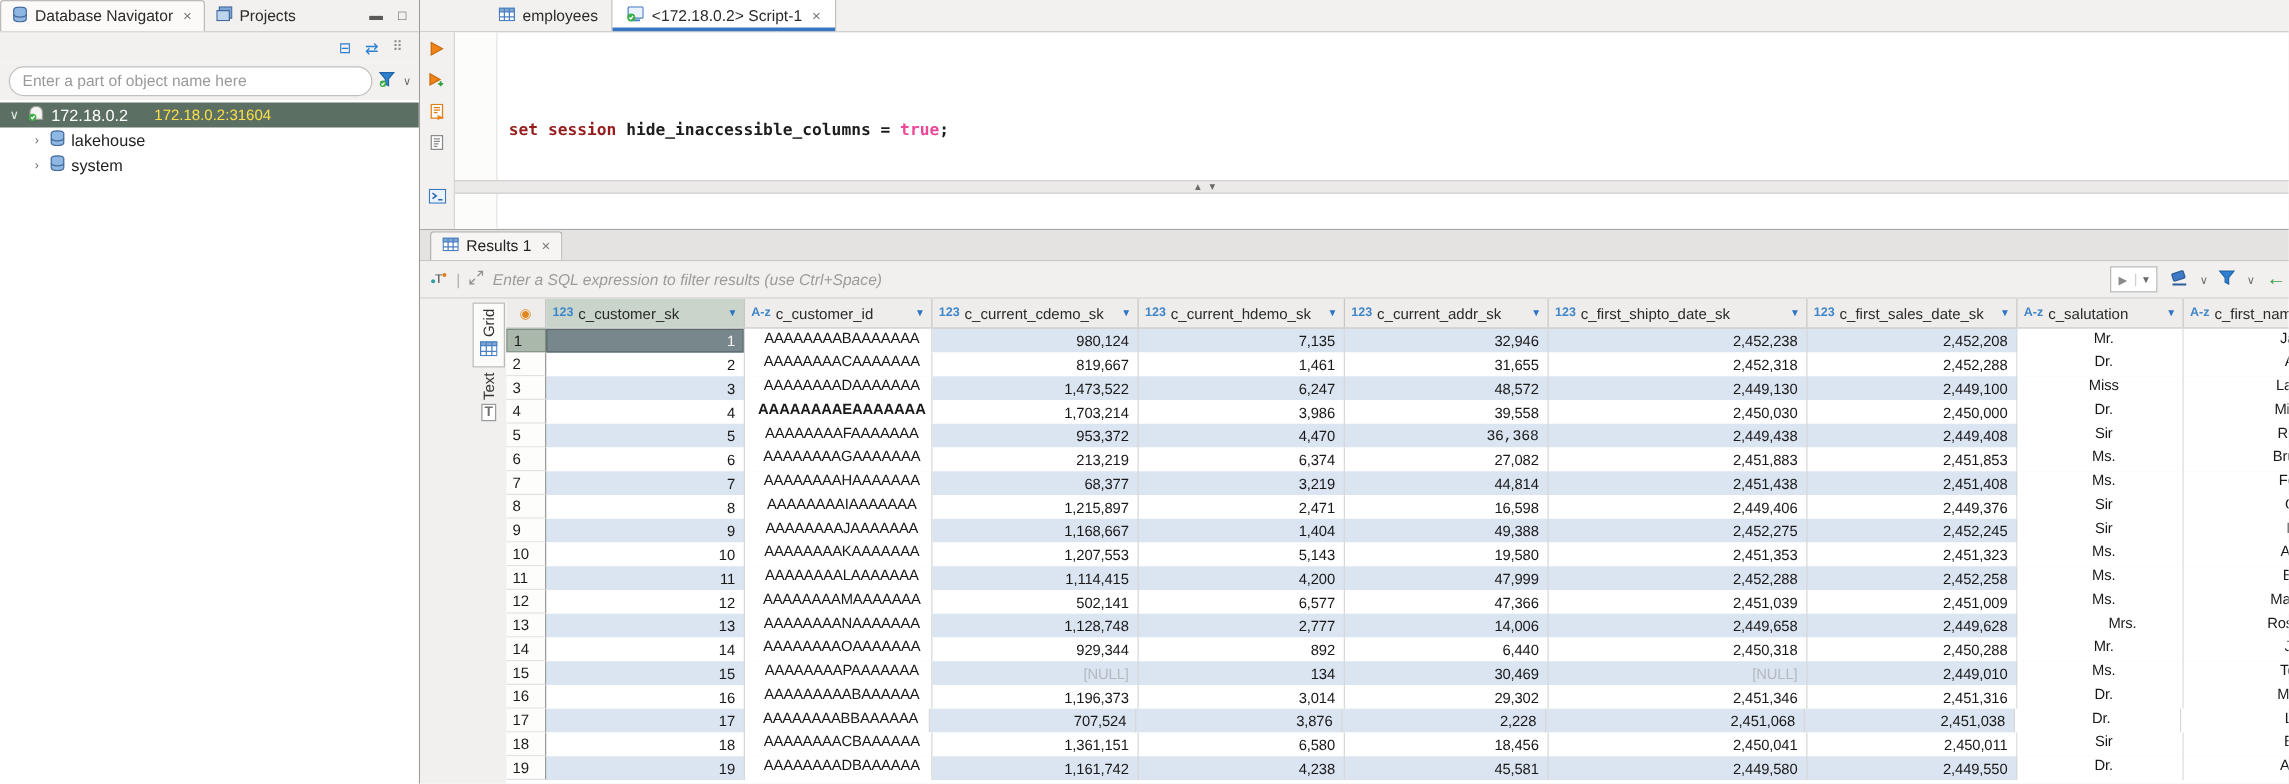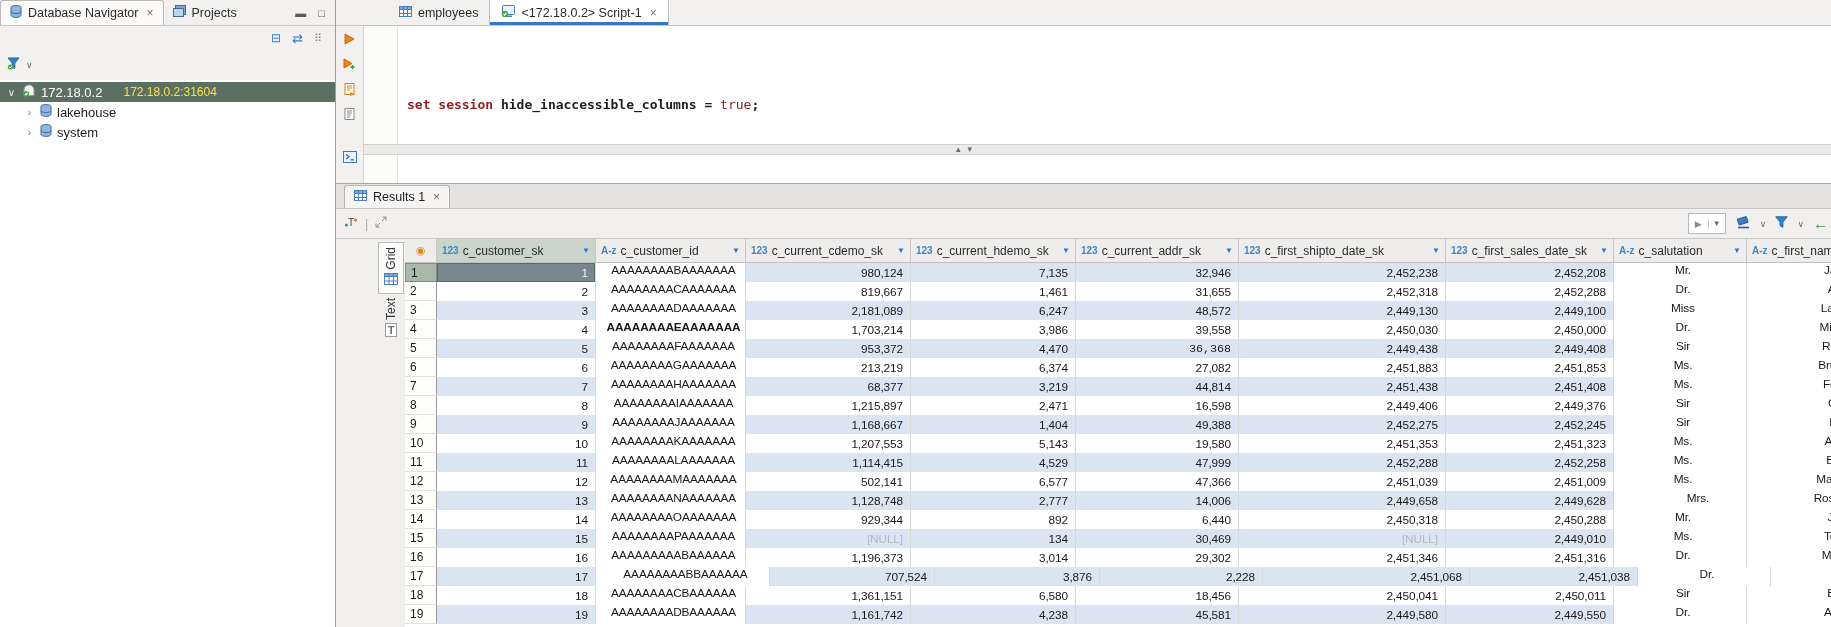--- a/index.html
+++ b/index.html
@@ -38,21 +38,21 @@
   .ed-tab.active { background:#fff; border-left:1px solid #c3c1bf; border-right:1px solid #c3c1bf; }
   .ed-tab.active::after { content:""; position:absolute; left:0; right:0; bottom:0; height:3px; background:#3a77c2; }
 
   .ed-body { height:157px; display:flex; background:#fff; position:relative; }
   .ed-toolbar { width:28px; flex:0 0 28px; background:#f2f1f0; border-right:1px solid #d6d4d2; display:flex; flex-direction:column; align-items:center; padding-top:7px; }
   .ed-toolbar .tbi { height:25px; display:flex; align-items:flex-start; }
   .ed-toolbar .gap { height:18px; }
   .ed-gutter { width:34px; flex:0 0 34px; background:#fcfcfb; border-right:1px solid #e4e4e3; }
   .ed-code { flex:1; padding:6px 0 0 9px; font-family:"DejaVu Sans Mono", monospace; font-size:13px; font-weight:600; line-height:29px; color:#1d1d1d; white-space:pre; }
   .kw { color:#951c1c; font-weight:700; }
-  .bool { color:#7f1d1d; font-weight:400; }
+  .bool { color:#ec4899; font-weight:700; }
   .nsp { color:#6f6f6f; }
   .tbl { color:#9a2d92; }
   .stmt-hl { background:#e4effb; padding:2px 6px 2px 0; }
   .sash { position:absolute; left:28px; right:0; top:118px; height:11px; background:#eceae8; border-top:1px solid #d2d0ce; border-bottom:1px solid #d2d0ce; }
   .sash .arrows { position:absolute; left:592px; top:-1px; color:#6a6a6a; font-size:9px; letter-spacing:7px; }
 
   .res-tabbar { height:26px; background:#e5e3e1; border-top:1px solid #a9a7a5; border-bottom:1px solid #c7c5c3; display:flex; align-items:flex-end; padding-left:8px; }
   .res-tab { height:23px; background:#f6f5f4; border:1px solid #b5b3b1; border-bottom:none; border-radius:3px 3px 0 0; display:flex; align-items:center; gap:6px; padding:0 9px; font-size:12.5px; }
 
   .filter-bar { height:30px; background:#f1f0ef; border-bottom:1px solid #c9c7c5; display:flex; align-items:center; padding:0 4px 0 8px; gap:7px; }
@@ -121,20 +121,21 @@
       </div>
     </div>
 
     <div class="lp-toolbar">
       <span class="tico ico-collapse">⊟</span>
       <span class="tico ico-link">⇄</span>
       <span class="tico ico-dots">⠿</span>
     </div>
 
     <div class="lp-filterrow">
+      <input type="text" placeholder="Enter a part of object name here" style="">
       <span><svg width="14" height="13" viewBox="0 0 14 13">
             <path d="M1 1 h11 l-4.2 5 v5.5 l-2.6-1.4 V6z" fill="#2f80d0" stroke="#2366a8"></path>
             <circle cx="3.4" cy="10" r="2.6" fill="#3fae49"></circle>
             <path d="M2.2 10 l0.9 1 1.5-1.9" stroke="#fff" fill="none"></path>
           </svg></span>
       <span class="chev">∨</span>
     </div>
 
     <div class="tree">
       <div class="tree-row sel">
@@ -259,20 +260,21 @@
     <div class="filter-bar">
       <span><svg width="14" height="12" viewBox="0 0 14 12">
             <text x="4" y="10" font-size="10" fill="#444" font-family="sans-serif">T</text>
             <circle cx="2.5" cy="9" r="1.6" fill="#2f9e9e"></circle>
             <circle cx="11.5" cy="4" r="1.6" fill="#e07f15"></circle>
           </svg></span>
       <span class="fsep">|</span>
       <span><svg width="12" height="12" viewBox="0 0 12 12">
             <path d="M7 5 L11 1 M7.5 1 h3.5 v3.5 M5 7 L1 11 M1 7.5 v3.5 h3.5" stroke="#8f8f8f" fill="none"></path>
           </svg></span>
+      <span class="fplaceholder">Enter a SQL expression to filter results (use Ctrl+Space)</span>
       <div class="fright">
         <div class="play-box">
           <span class="pb-play">▶</span>
           <span class="pb-caret">▼</span>
         </div>
         <span><svg width="16" height="13" viewBox="0 0 16 13">
               <rect x="3" y="2" width="9.5" height="6" rx="1" transform="rotate(-18 7 5)" fill="#3e79c6" stroke="#2d5c9a"></rect>
               <line x1="3" y1="11.5" x2="14" y2="11.5" stroke="#2d5c9a" stroke-width="1.6"></line>
             </svg></span>
         <span class="chev">∨</span>
@@ -373,21 +375,21 @@
               <div class="gcell dcell right" style="width: 163px;">31,655</div>
               <div class="gcell dcell right" style="width: 207px;">2,452,318</div>
               <div class="gcell dcell right" style="width: 168px;">2,452,288</div>
               <div class="gcell dcell left" style="width: 133px;">Dr.</div>
               <div class="gcell dcell left" style="width: 180px;">Amy</div>
             </div>
             <div class="grow alt">
               <div class="gcell rncell">3</div>
               <div class="gcell dcell right" style="width: 159px;">3</div>
               <div class="gcell dcell left" style="width: 150px;">AAAAAAAADAAAAAAA</div>
-              <div class="gcell dcell right" style="width: 165px;">2,181,089</div>
+              <div class="gcell dcell right" style="width: 165px;">1,473,522</div>
               <div class="gcell dcell right" style="width: 165px;">6,247</div>
               <div class="gcell dcell right" style="width: 163px;">48,572</div>
               <div class="gcell dcell right" style="width: 207px;">2,449,130</div>
               <div class="gcell dcell right" style="width: 168px;">2,449,100</div>
               <div class="gcell dcell left" style="width: 133px;">Miss</div>
               <div class="gcell dcell left" style="width: 180px;">Latisha</div>
             </div>
             <div class="grow">
               <div class="gcell rncell">4</div>
               <div class="gcell dcell right" style="width: 159px;">4</div>
@@ -470,21 +472,21 @@
               <div class="gcell dcell right" style="width: 207px;">2,451,353</div>
               <div class="gcell dcell right" style="width: 168px;">2,451,323</div>
               <div class="gcell dcell left" style="width: 133px;">Ms.</div>
               <div class="gcell dcell left" style="width: 180px;">Albert</div>
             </div>
             <div class="grow alt">
               <div class="gcell rncell">11</div>
               <div class="gcell dcell right" style="width: 159px;">11</div>
               <div class="gcell dcell left" style="width: 150px;">AAAAAAAALAAAAAAA</div>
               <div class="gcell dcell right" style="width: 165px;">1,114,415</div>
-              <div class="gcell dcell right" style="width: 165px;">4,529</div>
+              <div class="gcell dcell right" style="width: 165px;">4,200</div>
               <div class="gcell dcell right" style="width: 163px;">47,999</div>
               <div class="gcell dcell right" style="width: 207px;">2,452,288</div>
               <div class="gcell dcell right" style="width: 168px;">2,452,258</div>
               <div class="gcell dcell left" style="width: 133px;">Ms.</div>
               <div class="gcell dcell left" style="width: 180px;">Betty</div>
             </div>
             <div class="grow">
               <div class="gcell rncell">12</div>
               <div class="gcell dcell right" style="width: 159px;">12</div>
               <div class="gcell dcell left" style="width: 150px;">AAAAAAAAMAAAAAAA</div>
@@ -540,21 +542,21 @@
               <div class="gcell dcell right" style="width: 165px;">3,014</div>
               <div class="gcell dcell right" style="width: 163px;">29,302</div>
               <div class="gcell dcell right" style="width: 207px;">2,451,346</div>
               <div class="gcell dcell right" style="width: 168px;">2,451,316</div>
               <div class="gcell dcell left" style="width: 133px;">Dr.</div>
               <div class="gcell dcell left" style="width: 180px;">Margie</div>
             </div>
             <div class="grow alt">
               <div class="gcell rncell">17</div>
               <div class="gcell dcell right" style="width: 159px;">17</div>
-              <div class="gcell dcell left" style="width: 174px;">AAAAAAAABBAAAAAA</div>
+              <div class="gcell dcell left" style="width: 148px;">AAAAAAAABBAAAAAA</div>
               <div class="gcell dcell right" style="width: 165px;">707,524</div>
               <div class="gcell dcell right" style="width: 165px;">3,876</div>
               <div class="gcell dcell right" style="width: 163px;">2,228</div>
               <div class="gcell dcell right" style="width: 207px;">2,451,068</div>
               <div class="gcell dcell right" style="width: 168px;">2,451,038</div>
               <div class="gcell dcell left" style="width: 133px;">Dr.</div>
               <div class="gcell dcell left" style="width: 180px;">Lee</div>
             </div>
             <div class="grow">
               <div class="gcell rncell">18</div>

